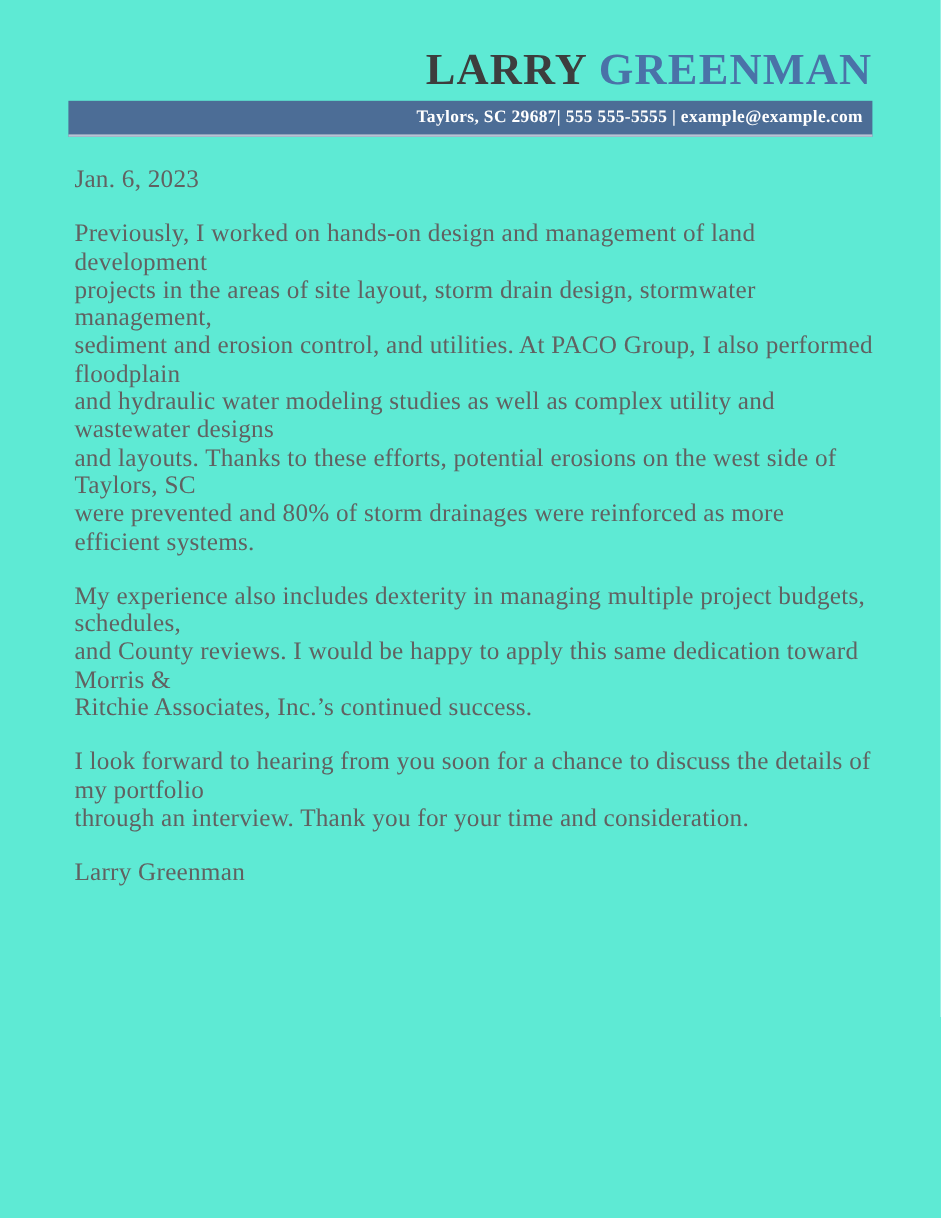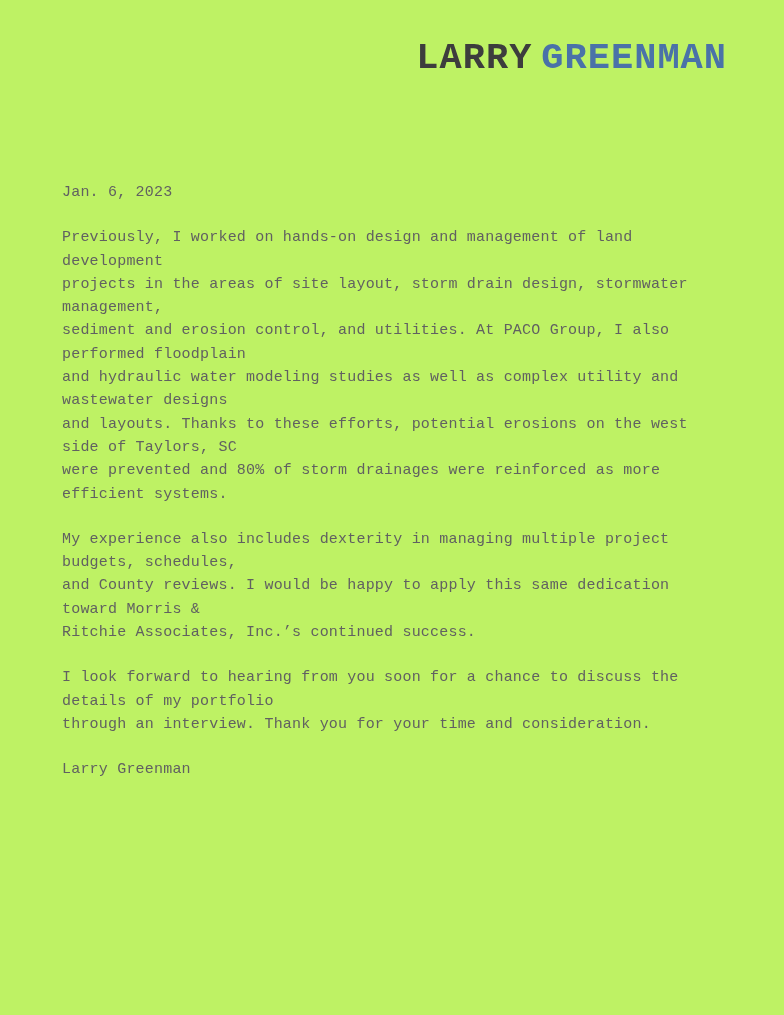--- a/index.html
+++ b/index.html
@@ -1,22 +1,22 @@
 <!DOCTYPE html>
 <html style="--name_dark: #3d3d3d; --name_accent: #4a72a8; --bar_bg: #4c6d96; --bar_edge: #b9c3d3; --bar_text: #ffffff; --body_text: #616161;"><head>
 <meta charset="utf-8">
 <style>
   * { margin: 0; padding: 0; box-sizing: border-box; }
   html, body { background: #ffffff; }
   .page {
     position: relative;
     width: 784px;
     height: 1015px;
-    background: #bef264;
-    font-family: Liberation Mono, monospace;
+    background: #5eead4;
+    font-family: Liberation Serif, serif;
     overflow: hidden;
   }
   .header-name {
     position: absolute;
     top: 40px;
     right: 57px;
     font-size: 37px;
     font-weight: bold;
     letter-spacing: 1px;
     line-height: 1;
@@ -43,37 +43,39 @@
     font-weight: bold;
     letter-spacing: 0.3px;
     white-space: nowrap;
   }
   .letter {
     position: absolute;
     top: 138px;
     left: 62px;
     width: 668px;
     color: var(--body_text, #616161);
-    font-size: 15px;
+    font-size: 21px;
     line-height: 23.3px;
     letter-spacing: 0.2px;
-    margin-top: 43px;
   }
   .block { white-space: pre-line; margin-bottom: 22px; }
   .no-gap { margin-bottom: 0; }
 </style>
 </head>
 <body>
 
 <div class="page">
 
   <div class="header-name">
     <span class="name-first">LARRY</span><span class="name-last">GREENMAN</span>
   </div>
 
+  <div class="contact-bar">
+    <span class="contact-bar-text">Taylors, SC 29687| 555 555-5555 | example@example.com</span>
+  </div>
 
   <div class="letter">
     <div class="block">Jan. 6, 2023</div>
     <div class="block">Previously, I worked on hands-on design and management of land development
 projects in the areas of site layout, storm drain design, stormwater management,
 sediment and erosion control, and utilities. At PACO Group, I also performed floodplain
 and hydraulic water modeling studies as well as complex utility and wastewater designs
 and layouts. Thanks to these efforts, potential erosions on the west side of Taylors, SC
 were prevented and 80% of storm drainages were reinforced as more efficient systems.</div>
     <div class="block">My experience also includes dexterity in managing multiple project budgets, schedules,

